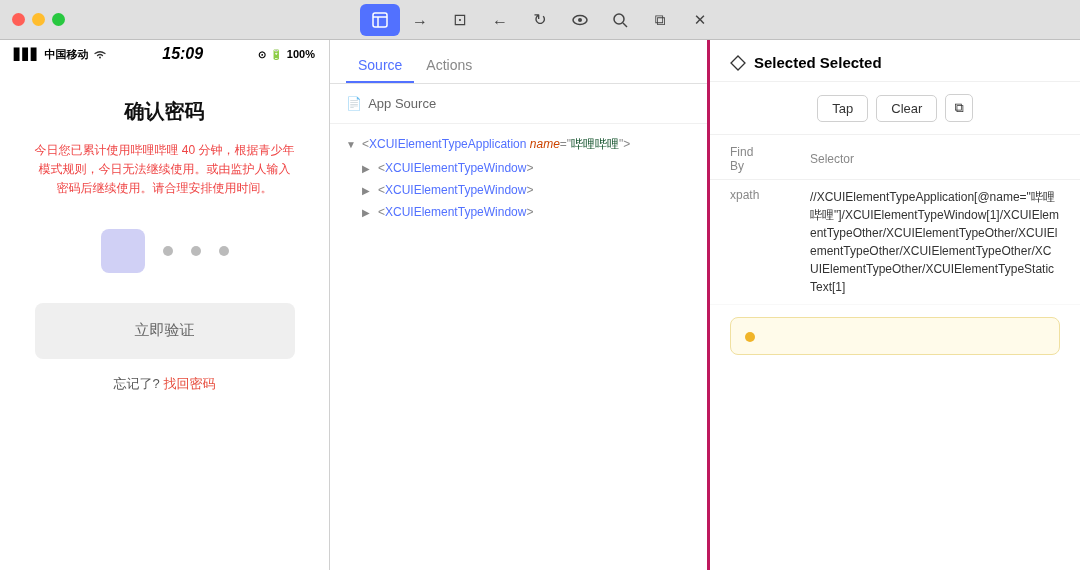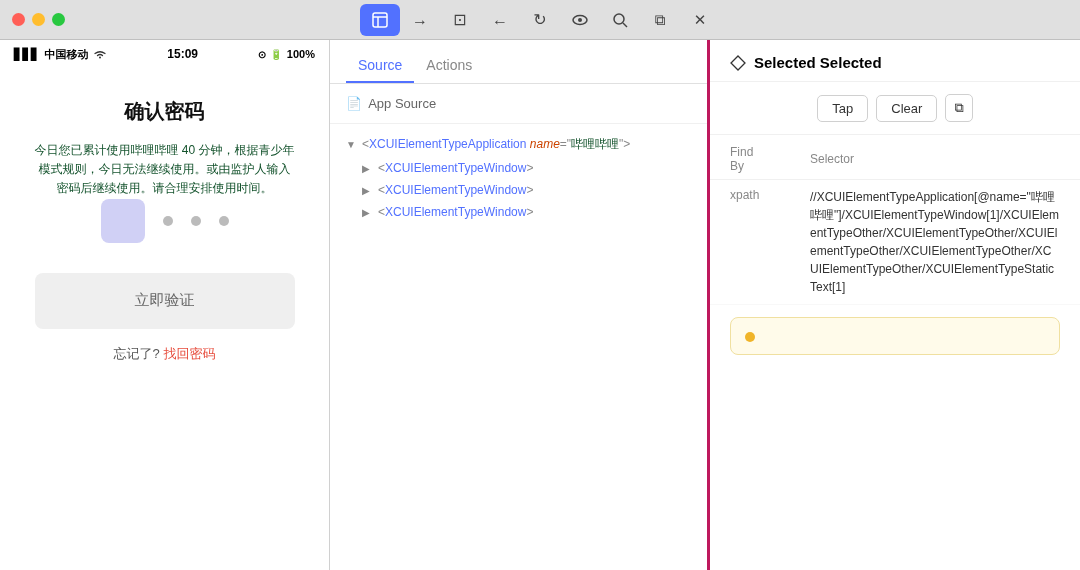--- a/index.html
+++ b/index.html
@@ -86,22 +86,23 @@
       padding: 0 14px;
       font-size: 11px;
       font-weight: 600;
     }
     .statusbar-left {
       display: flex;
       align-items: center;
       gap: 5px;
     }
     .statusbar-center {
-      font-size: 12px;
+      font-size: 16px;
       font-weight: 600;
+      font-style: italic;
     }
     .statusbar-right {
       display: flex;
       align-items: center;
       gap: 4px;
       font-size: 11px;
     }
 
     .phone-content {
       flex: 1;
@@ -114,23 +115,24 @@
 
     .phone-title {
       font-size: 20px;
       font-weight: 600;
       color: #111;
       margin-bottom: 16px;
     }
 
     .phone-desc {
       font-size: 12px;
-      color: #14532d;
+      color: #ef4444;
       text-align: center;
       line-height: 1.6;
+      margin-bottom: 30px;
     }
 
     .pin-dots {
       display: flex;
       gap: 18px;
       align-items: center;
       margin-bottom: 30px;
     }
     .pin-box {
       width: 44px;

